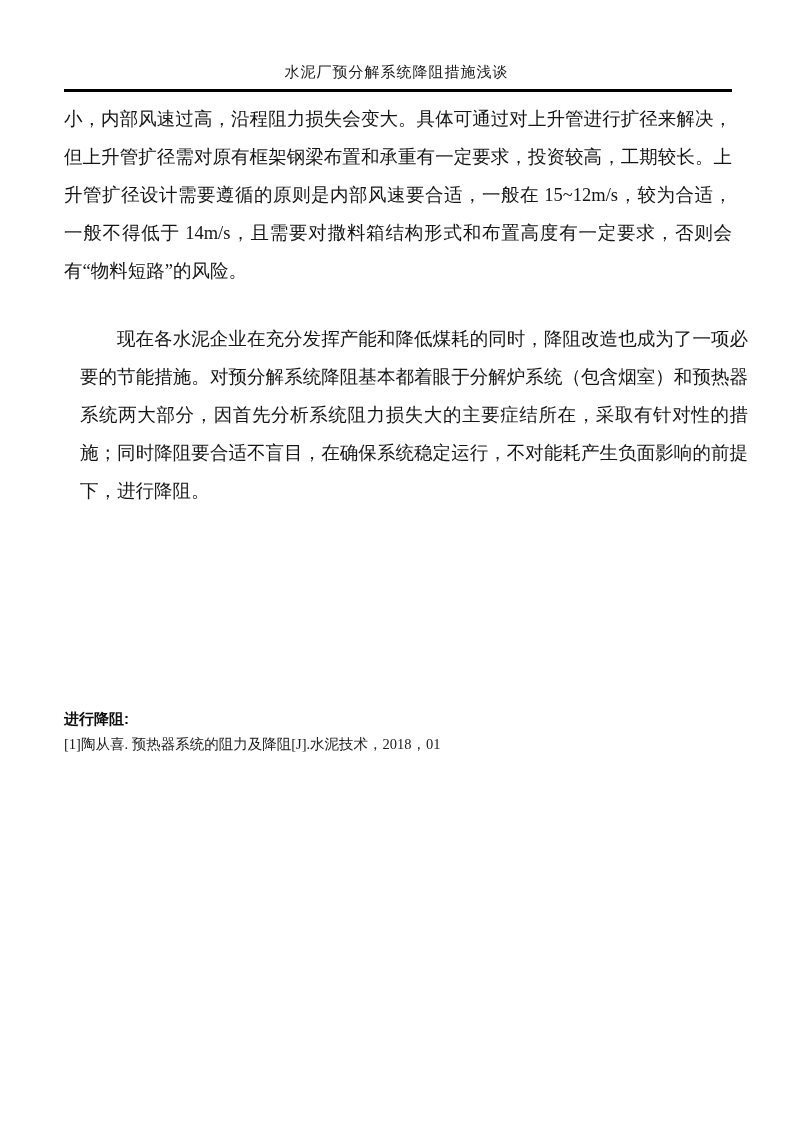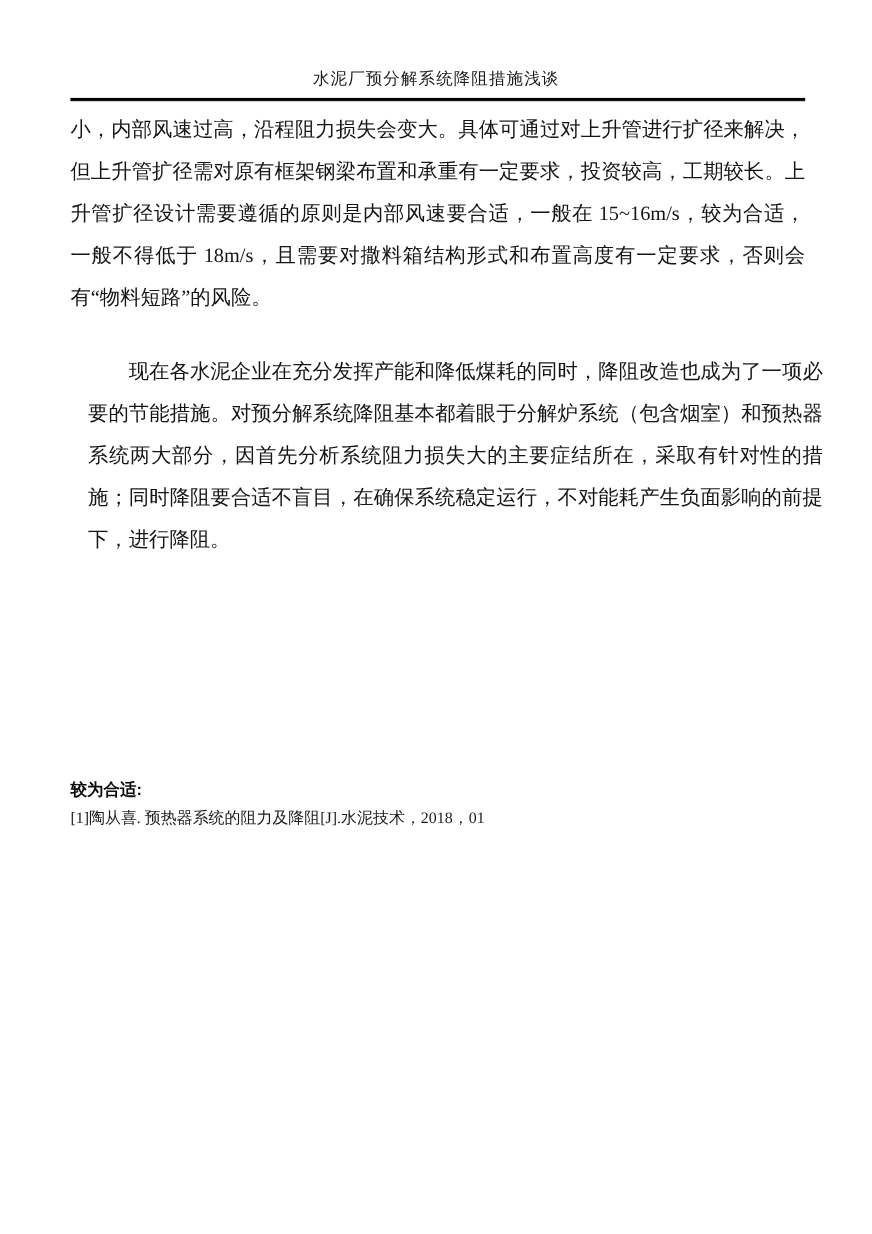--- a/index.html
+++ b/index.html
@@ -109,26 +109,26 @@
 </style>
 </head>
 <body>
 
 <div class="page">
 
   <div class="header-title">水泥厂预分解系统降阻措施浅谈</div>
 
   <div class="header-rule"></div>
 
-  <div class="para para-1">小，内部风速过高，沿程阻力损失会变大。具体可通过对上升管进行扩径来解决，但上升管扩径需对原有框架钢梁布置和承重有一定要求，投资较高，工期较长。上升管扩径设计需要遵循的原则是内部风速要合适，一般在 15~16m/s，较为合适，一般不得低于 18m/s，且需要对撒料箱结构形式和布置高度有一定要求，否则会有“物料短路”的风险。</div>
+  <div class="para para-1">小，内部风速过高，沿程阻力损失会变大。具体可通过对上升管进行扩径来解决，但上升管扩径需对原有框架钢梁布置和承重有一定要求，投资较高，工期较长。上升管扩径设计需要遵循的原则是内部风速要合适，一般在 15~12m/s，较为合适，一般不得低于 14m/s，且需要对撒料箱结构形式和布置高度有一定要求，否则会有“物料短路”的风险。</div>
 
 
   <div class="para para-2">现在各水泥企业在充分发挥产能和降低煤耗的同时，降阻改造也成为了一项必要的节能措施。对预分解系统降阻基本都着眼于分解炉系统（包含烟室）和预热器系统两大部分，因首先分析系统阻力损失大的主要症结所在，采取有针对性的措施；同时降阻要合适不盲目，在确保系统稳定运行，不对能耗产生负面影响的前提下，进行降阻。</div>
 
-  <div class="ref-heading">较为合适:</div>
+  <div class="ref-heading">进行降阻:</div>
 
   <div class="ref-item">[1]陶从喜. 预热器系统的阻力及降阻[J].水泥技术，2018，01</div>
 
   <svg class="footer-rule" viewBox="0 0 668 6" preserveAspectRatio="none">
     <polygon points="0,1.6 334,0 668,1.6 668,2.6 334,5.6 0,2.6" fill="#000000"></polygon>
   </svg>
 
   <div class="footer-row">
     <span class="footer-page-number">58</span>
     <span class="footer-issue">2021.No.3</span>

